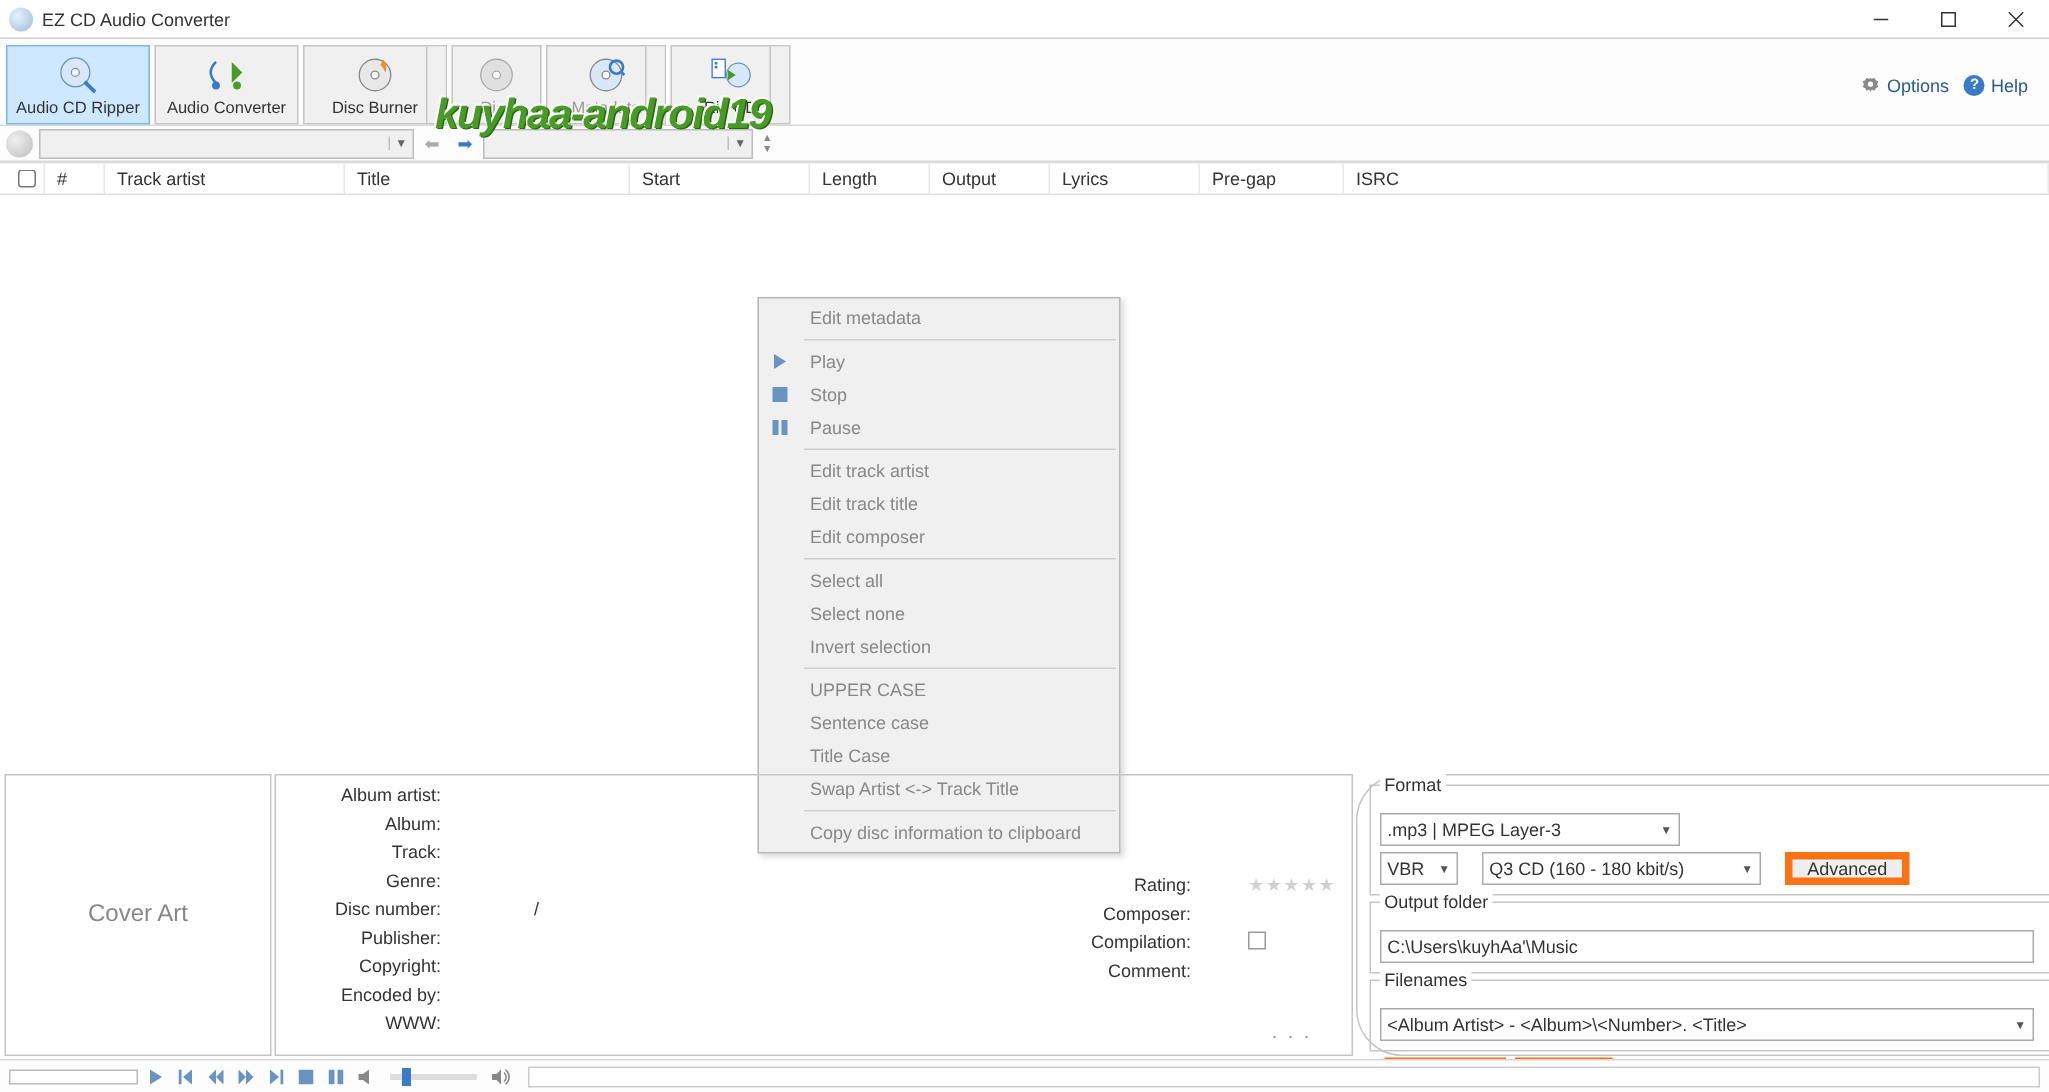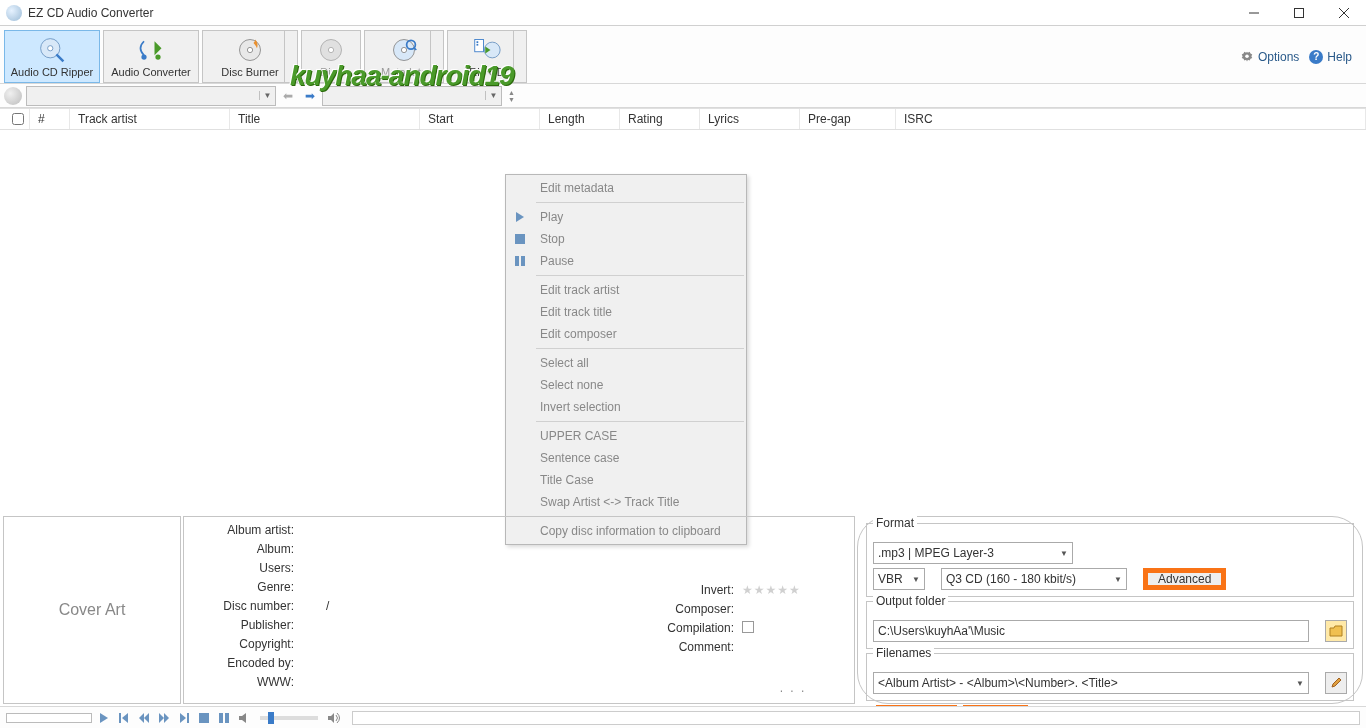--- a/index.html
+++ b/index.html
@@ -53,21 +53,21 @@
 
 
 .context-menu { position:absolute; top:0; left:505px; width:242px; background:#f0f0f0; border:1px solid #b8b8b8; box-shadow: 2px 2px 4px rgba(0,0,0,0.15); padding:2px 0; }
 .cm-item { height:22px; display:flex; align-items:center; padding-left:34px; font-size:12px; color:#333; position:relative;}
 .cm-item.disabled { color:#888; }
 .cm-sep { height:1px; background:#d0d0d0; margin:3px 2px 3px 30px;}
 .cm-icon { position:absolute; left:6px; top:3px; width:16px; height:16px; display:flex; align-items:center; justify-content:center;}
 
 
 .bottom { position:absolute; bottom:22px; left:0; right:0; height:192px; display:flex; }
-.bp { border:1px solid #c5c5c5; }
+.bp { border:1px solid #c5c5c5;gap:30px; }
 .bp-left { flex:0 0 178px; display:flex; align-items:center; justify-content:center; color:#888; font-size:16px; margin:2px 0 2px 3px;}
 .bp-meta { flex:1; display:flex; margin:2px 0 2px 2px; padding:6px 10px; }
 .meta-col { display:flex; flex-direction:column; gap:5px; }
 .meta-col.labels1 { width:100px; align-items:flex-end;}
 .meta-col.vals1 { width:220px; padding-left:8px;}
 .meta-col.labels2 { width:220px; align-items:flex-end;}
 .meta-col.vals2 { flex:1; padding-left:8px;}
 .meta-label { font-size:12px; color:#333;}
 .stars { color:#d0d0d0; letter-spacing:1px;}
 .ellips { color:#888; letter-spacing:2px; text-align:center; flex:1;}
@@ -213,28 +213,28 @@
 
 <div class="table-header">
   <div class="th chk">
       <input type="checkbox" style="">
     </div>
   <div class="th num">#</div>
   <div class="th artist">Track artist</div>
   <div class="th title">Title</div>
   <div class="th start">Start</div>
   <div class="th length">Length</div>
-  <div class="th rating">Rating</div>
+  <div class="th rating">Output</div>
   <div class="th lyrics">Lyrics</div>
   <div class="th pregap">Pre-gap</div>
   <div class="th isrc">ISRC</div>
 </div>
 
 <div class="table-body">
-  <div class="context-menu" style="top:44px">
+  <div class="context-menu" style="top:68px">
     <div class="cm-item disabled">Edit metadata</div>
     <div class="cm-sep"></div>
     <div class="cm-item disabled">
       <span class="cm-icon">
           <svg width="12" height="12">
             <path d="M2 1 L10 6 L2 11 Z" fill="#6a94c0"></path>
           </svg>
         </span>
       <span>Play</span>
     </div>
@@ -274,41 +274,41 @@
 </div>
 
 <div class="bottom">
   <div class="bp bp-left">
     <span>Cover Art</span>
   </div>
   <div class="bp bp-meta">
     <div class="meta-col labels1">
       <span class="meta-label">Album artist:</span>
       <span class="meta-label">Album:</span>
-      <span class="meta-label">Users:</span>
+      <span class="meta-label">Track:</span>
       <span class="meta-label">Genre:</span>
       <span class="meta-label">Disc number:</span>
       <span class="meta-label">Publisher:</span>
       <span class="meta-label">Copyright:</span>
       <span class="meta-label">Encoded by:</span>
       <span class="meta-label">WWW:</span>
     </div>
     <div class="meta-col vals1">
       <span class="meta-label">&nbsp;</span>
       <span class="meta-label">&nbsp;</span>
       <span class="meta-label">&nbsp;</span>
       <span class="meta-label">&nbsp;</span>
       <span class="meta-label"><span style="display:inline-block;width:24px"></span><span>/</span></span>
       <span class="meta-label">&nbsp;</span>
       <span class="meta-label">&nbsp;</span>
       <span class="meta-label">&nbsp;</span>
       <span class="meta-label">&nbsp;</span>
     </div>
     <div class="meta-col labels2">
-      <span class="meta-label" style="margin-top:60px">Invert:</span>
+      <span class="meta-label" style="margin-top:60px">Rating:</span>
       <span class="meta-label">Composer:</span>
       <span class="meta-label">Compilation:</span>
       <span class="meta-label">Comment:</span>
     </div>
     <div class="meta-col vals2">
       <span class="stars" style="margin-top:60px">★★★★★</span>
       <span class="meta-label">&nbsp;</span>
       <span class="comp-check"></span>
       <span class="meta-label">&nbsp;</span>
       <span class="ellips" style="margin-top:24px">. . .</span>

